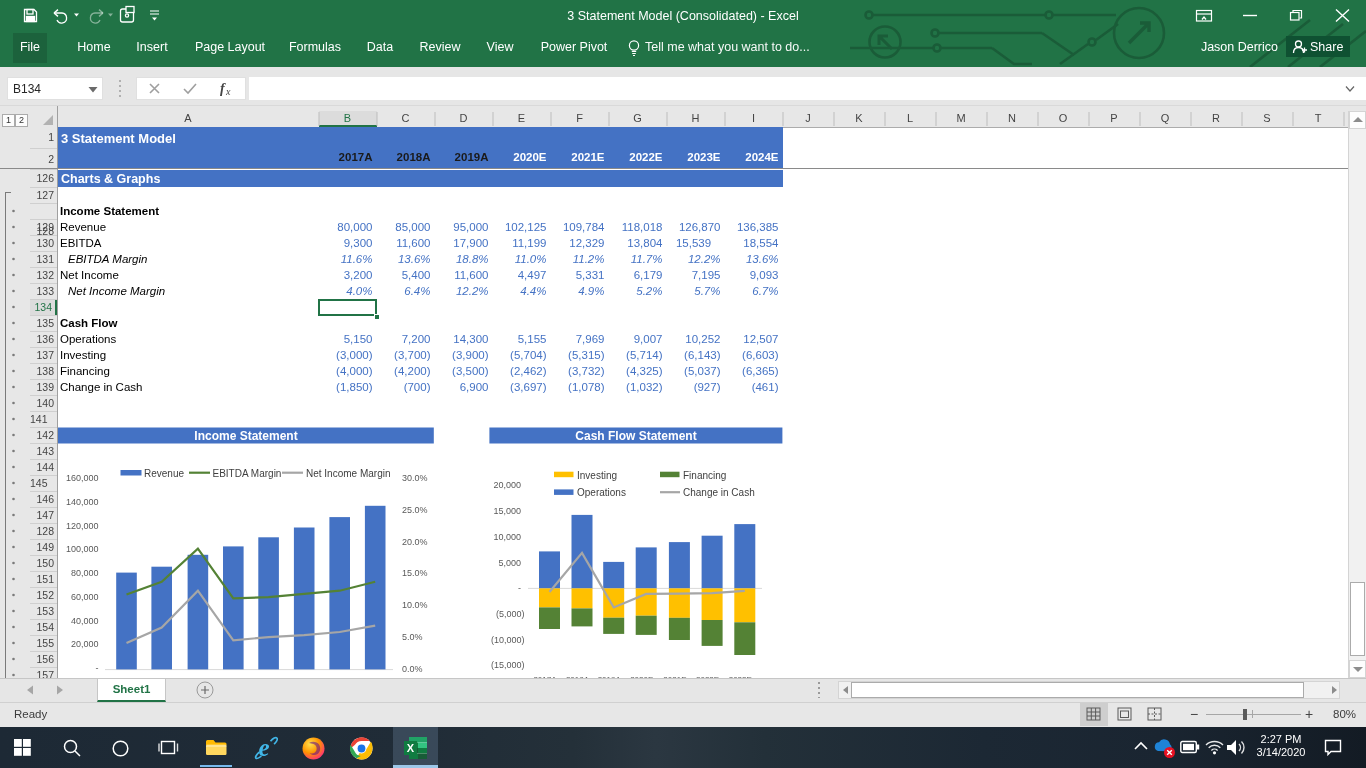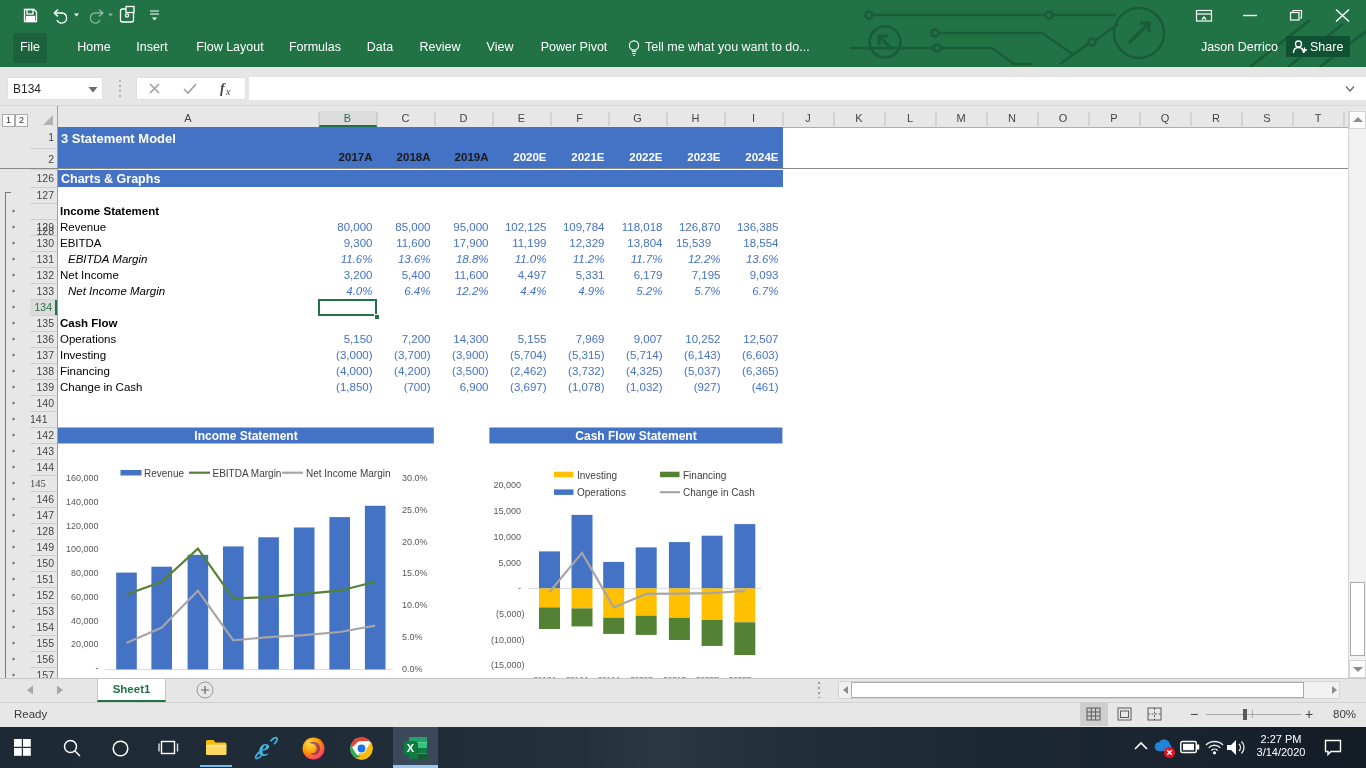--- a/index.html
+++ b/index.html
@@ -46,36 +46,37 @@
 </g>
 <path d="M108,13.5 l5,0 l-2.5,3 z" fill="rgba(255,255,255,0.45)"></path>
 <g stroke="#fff" stroke-width="1.3" fill="none">
 <rect x="120.5" y="9" width="13" height="13" rx="2"></rect>
 <rect x="126" y="6.5" width="8" height="6" fill="#217346" stroke="#fff"></rect>
 <circle cx="127" cy="15.5" r="1.6"></circle>
 </g>
 <path d="M150,11 h9 M150,14 h9" stroke="#fff" stroke-width="1.2"></path>
 <path d="M152,17.5 l5,0 l-2.5,3 z" fill="#fff"></path>
 </svg>
+<div class="abs" style="left:0;top:9px;width:1366px;text-align:center;font-size:12.5px;color:#fff;">3 Statement Model (Consolidated) - Excel</div>
 <svg class="abs" style="left:1180px;top:0;" width="186" height="30" viewBox="0 0 186 30">
 <g stroke="#fff" stroke-width="1.2" fill="none">
 <rect x="16.5" y="10.5" width="15" height="10.5"></rect>
 <line x1="16.5" y1="14" x2="31.5" y2="14"></line>
 <path d="M22,19.5 l2,-2.5 l2,2.5" stroke-width="1.3"></path>
 <line x1="63" y1="15.5" x2="77" y2="15.5" stroke-width="1.4"></line>
 <rect x="110.5" y="12.5" width="8.5" height="7.5"></rect>
 <path d="M113,12.5 v-2 h8.5 v7.5 h-2"></path>
 <path d="M156,9.5 l13,12 M169,9.5 l-13,12" stroke-width="1.4"></path>
 </g>
     </svg>
 <div class="abs" style="left:13px;top:33px;width:34px;height:30px;background:rgba(0,0,0,0.14);"></div>
 <div class="abs" style="left:-40px;top:40px;width:140px;text-align:center;font-size:12.5px;color:#fff;">File</div>
 <div class="abs" style="left:24px;top:40px;width:140px;text-align:center;font-size:12.5px;color:#fff;">Home</div>
 <div class="abs" style="left:82px;top:40px;width:140px;text-align:center;font-size:12.5px;color:#fff;">Insert</div>
-<div class="abs" style="left:160px;top:40px;width:140px;text-align:center;font-size:12.5px;color:#fff;">Flow Layout</div>
+<div class="abs" style="left:160px;top:40px;width:140px;text-align:center;font-size:12.5px;color:#fff;">Page Layout</div>
 <div class="abs" style="left:245px;top:40px;width:140px;text-align:center;font-size:12.5px;color:#fff;">Formulas</div>
 <div class="abs" style="left:310px;top:40px;width:140px;text-align:center;font-size:12.5px;color:#fff;">Data</div>
 <div class="abs" style="left:370px;top:40px;width:140px;text-align:center;font-size:12.5px;color:#fff;">Review</div>
 <div class="abs" style="left:430px;top:40px;width:140px;text-align:center;font-size:12.5px;color:#fff;">View</div>
 <div class="abs" style="left:504px;top:40px;width:140px;text-align:center;font-size:12.5px;color:#fff;">Power Pivot</div>
 <svg class="abs" style="left:625px;top:38px;" width="18" height="20" viewBox="0 0 18 20">
 <g stroke="#fff" stroke-width="1.2" fill="none">
 <circle cx="9" cy="7.5" r="4.6"></circle>
 <path d="M6.8,13.5 h4.4 M7.2,15.5 h3.6 M8,17.5 h2"></path>
 </g>
@@ -195,21 +196,21 @@
 <div class="abs" style="left:30px;top:395.0px;width:27px;height:16.0px;box-sizing:border-box;font-size:10.5px;color:#444;text-align:right;line-height:16.0px;"><span style="padding-right:3px;">140</span></div>
 <div class="abs" style="left:30px;top:394.5px;width:27px;height:1px;background:#cfcfcf;"></div>
 <div class="abs" style="left:30px;top:411.0px;width:27px;height:16.0px;box-sizing:border-box;font-size:10.5px;color:#444;text-align:right;line-height:16.0px;"><span style="padding-right:17px;margin-top:28px;">141</span></div>
 <div class="abs" style="left:30px;top:410.5px;width:27px;height:1px;background:#cfcfcf;"></div>
 <div class="abs" style="left:30px;top:427.0px;width:27px;height:16.0px;box-sizing:border-box;font-size:10.5px;color:#444;text-align:right;line-height:16.0px;"><span style="padding-right:3px;">142</span></div>
 <div class="abs" style="left:30px;top:426.5px;width:27px;height:1px;background:#cfcfcf;"></div>
 <div class="abs" style="left:30px;top:443.0px;width:27px;height:16.0px;box-sizing:border-box;font-size:10.5px;color:#444;text-align:right;line-height:16.0px;"><span style="padding-right:3px;">143</span></div>
 <div class="abs" style="left:30px;top:442.5px;width:27px;height:1px;background:#cfcfcf;"></div>
 <div class="abs" style="left:30px;top:459.0px;width:27px;height:16.0px;box-sizing:border-box;font-size:10.5px;color:#444;text-align:right;line-height:16.0px;"><span style="padding-right:3px;">144</span></div>
 <div class="abs" style="left:30px;top:458.5px;width:27px;height:1px;background:#cfcfcf;"></div>
-<div class="abs" style="left:30px;top:475.0px;width:27px;height:16.0px;box-sizing:border-box;font-size:10.5px;color:#444;text-align:right;line-height:16.0px;"><span style="padding-right:12px;font-family:Liberation Serif, serif;">145</span></div>
+<div class="abs" style="left:30px;top:475.0px;width:27px;height:16.0px;box-sizing:border-box;font-size:10.5px;color:#444;text-align:right;line-height:16.0px;"><span style="padding-right:12px;">145</span></div>
 <div class="abs" style="left:30px;top:474.5px;width:27px;height:1px;background:#cfcfcf;"></div>
 <div class="abs" style="left:30px;top:491.0px;width:27px;height:16.0px;box-sizing:border-box;font-size:10.5px;color:#444;text-align:right;line-height:16.0px;"><span style="padding-right:3px;">146</span></div>
 <div class="abs" style="left:30px;top:490.5px;width:27px;height:1px;background:#cfcfcf;"></div>
 <div class="abs" style="left:30px;top:507.0px;width:27px;height:16.0px;box-sizing:border-box;font-size:10.5px;color:#444;text-align:right;line-height:16.0px;"><span style="padding-right:3px;">147</span></div>
 <div class="abs" style="left:30px;top:506.5px;width:27px;height:1px;background:#cfcfcf;"></div>
 <div class="abs" style="left:30px;top:523.0px;width:27px;height:16.0px;box-sizing:border-box;font-size:10.5px;color:#444;text-align:right;line-height:16.0px;"><span style="padding-right:3px;">128</span></div>
 <div class="abs" style="left:30px;top:522.5px;width:27px;height:1px;background:#cfcfcf;"></div>
 <div class="abs" style="left:30px;top:539.0px;width:27px;height:16.0px;box-sizing:border-box;font-size:10.5px;color:#444;text-align:right;line-height:16.0px;"><span style="padding-right:3px;">149</span></div>
 <div class="abs" style="left:30px;top:538.5px;width:27px;height:1px;background:#cfcfcf;"></div>
 <div class="abs" style="left:30px;top:555.0px;width:27px;height:16.0px;box-sizing:border-box;font-size:10.5px;color:#444;text-align:right;line-height:16.0px;"><span style="padding-right:3px;">150</span></div>

